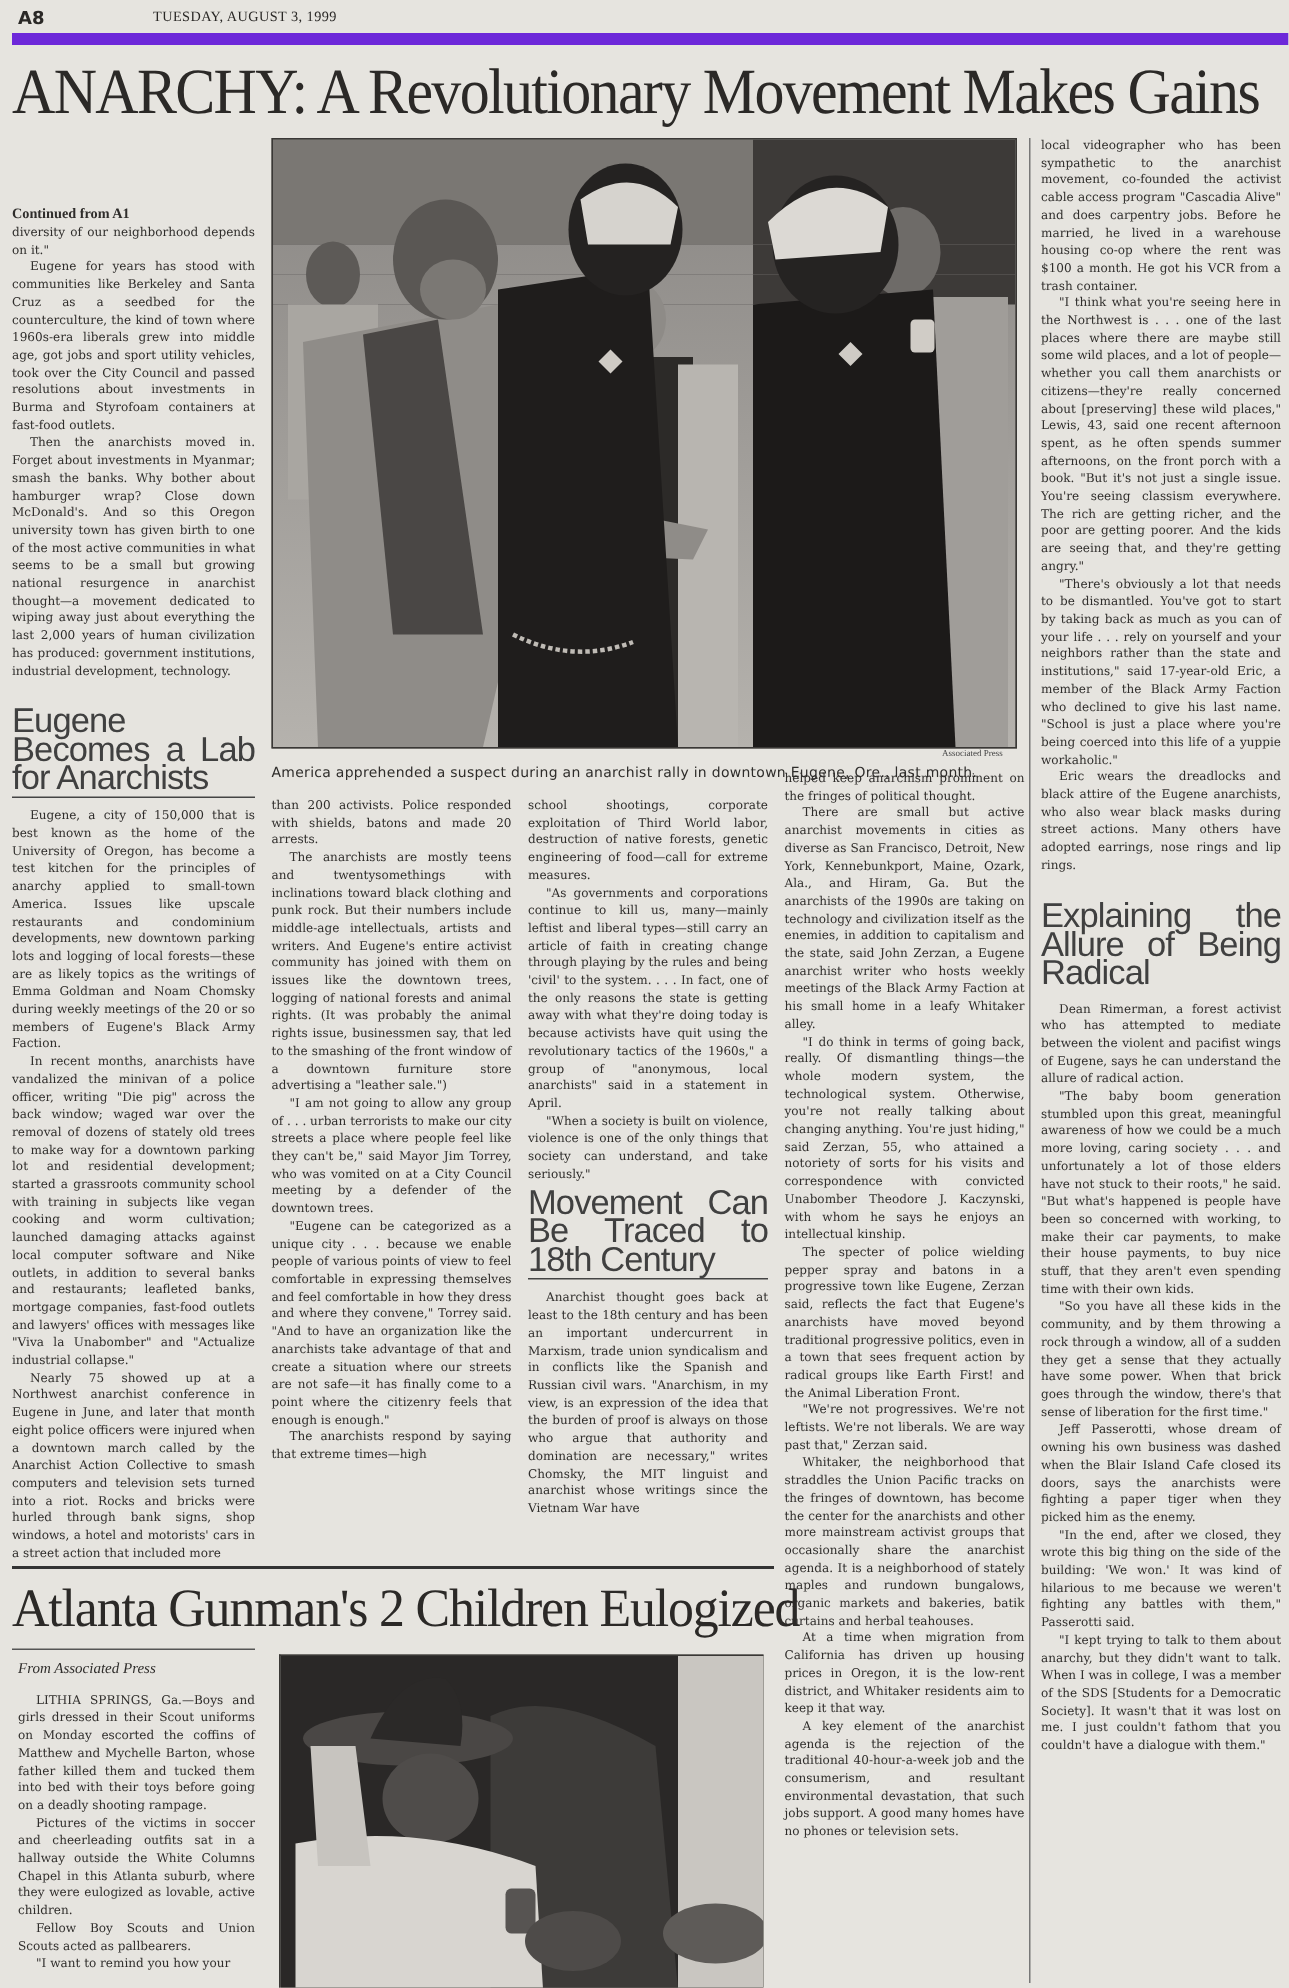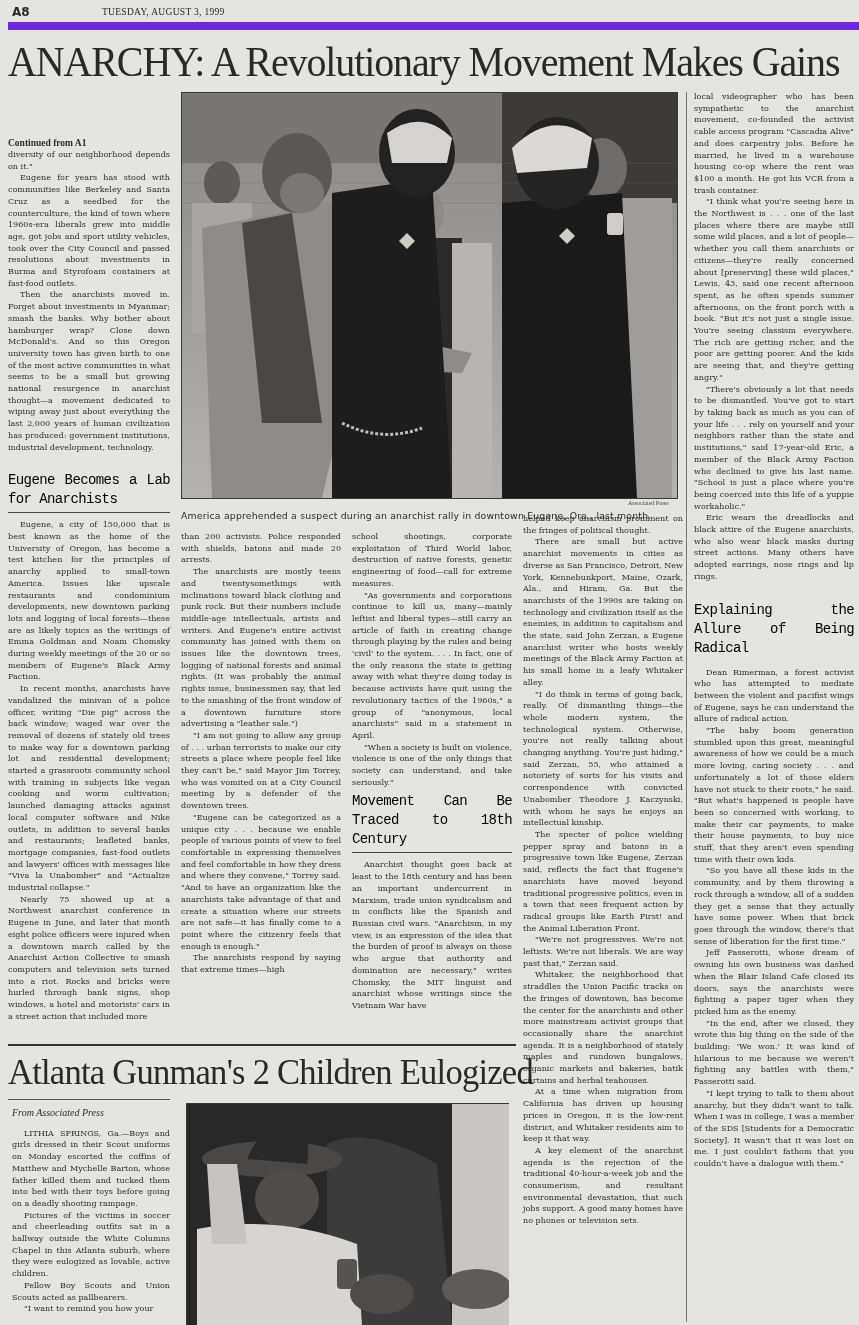--- a/index.html
+++ b/index.html
@@ -26,22 +26,22 @@
   .col {
     position: absolute;
     font-family: "DejaVu Serif", serif;
     font-size: 8.05px; line-height: 11.7px; text-align: justify;
     color: #2f2d2b;
   }
   .col p { margin: 0; text-indent: 12px; }
   .col p.noind { text-indent: 0; }
   .kicker { font-family: "Liberation Serif", serif; font-weight: bold; font-size: 9.5px; line-height: 11px; }
   .subhead {
-    font-family: Liberation Mono, monospace; font-size: 14px; line-height: 19px;
-    letter-spacing: -0.6px; color: #000000; padding-bottom: 3px;
+    font-family: Liberation Sans, sans-serif; font-size: 23px; line-height: 19px;
+    letter-spacing: -0.6px; color: #404040; padding-bottom: 3px;
     border-bottom: 1.5px solid #444; margin: 14px 0 6px 0;
   }
   .photo {
     position: absolute; background: #6b6865; overflow: hidden;
     border: 1px solid #3a3836;
   }
   .credit { position: absolute; font-family: "Liberation Serif", serif; font-size: 6px; color: #444; }
   .caption { position: absolute; font-family: "DejaVu Sans", sans-serif; font-size: 9.3px; color: #2e2c2a; white-space: nowrap; letter-spacing: 0.2px; }
   .rule { position: absolute; background: #333; }
   .head2 {

